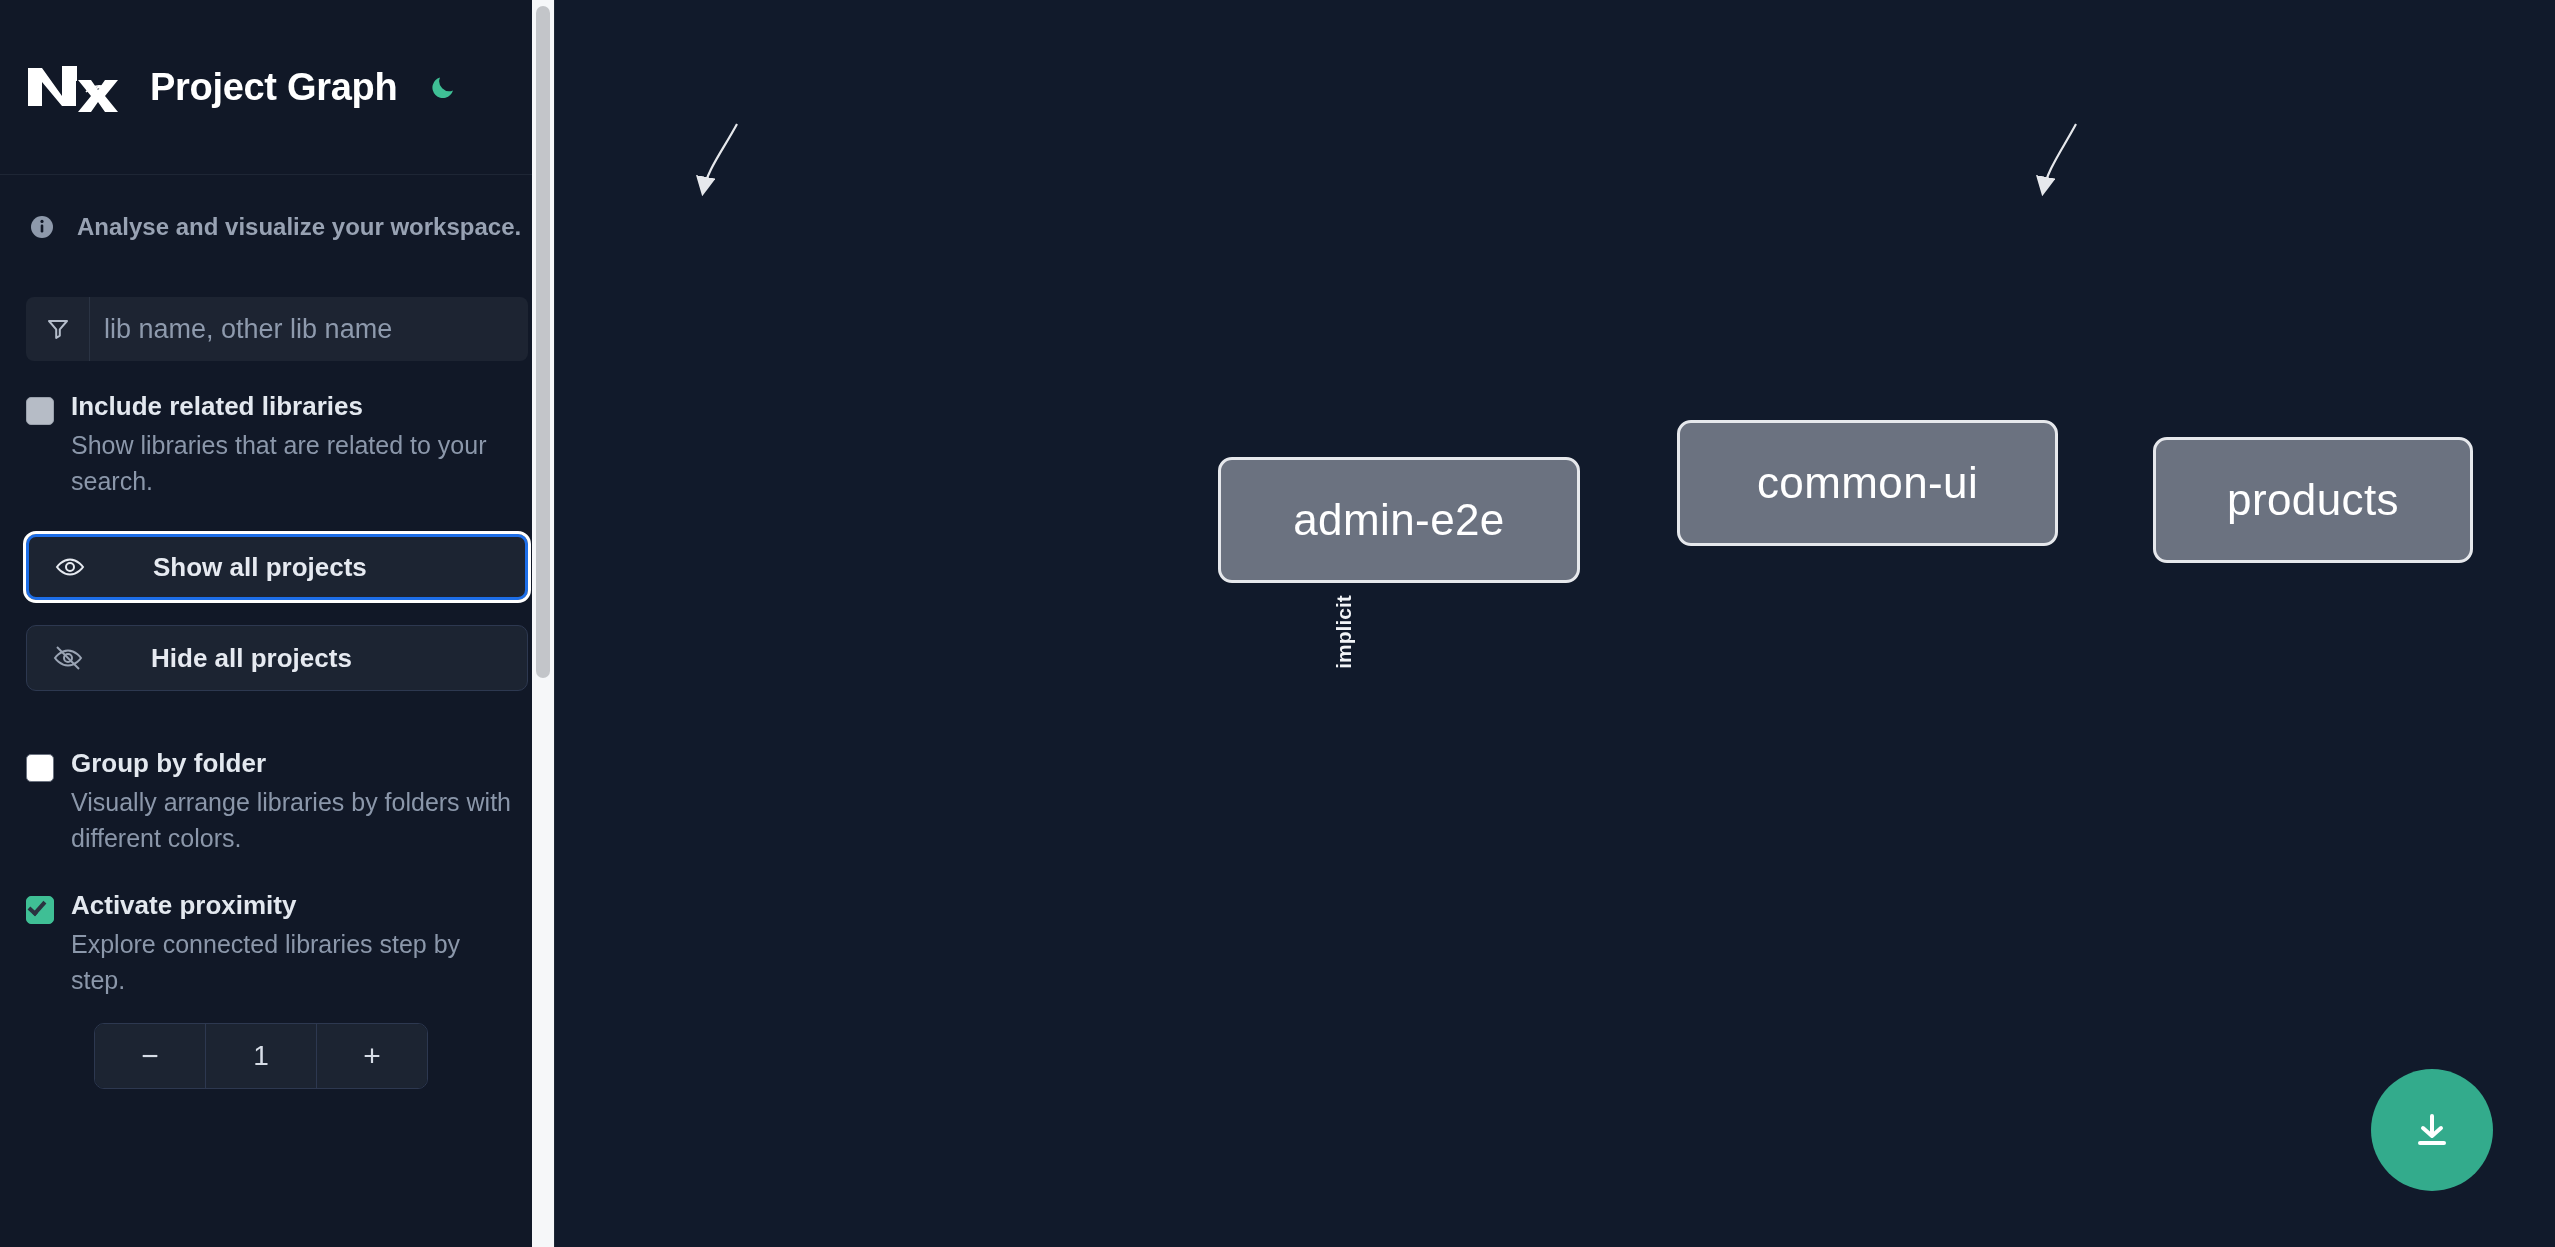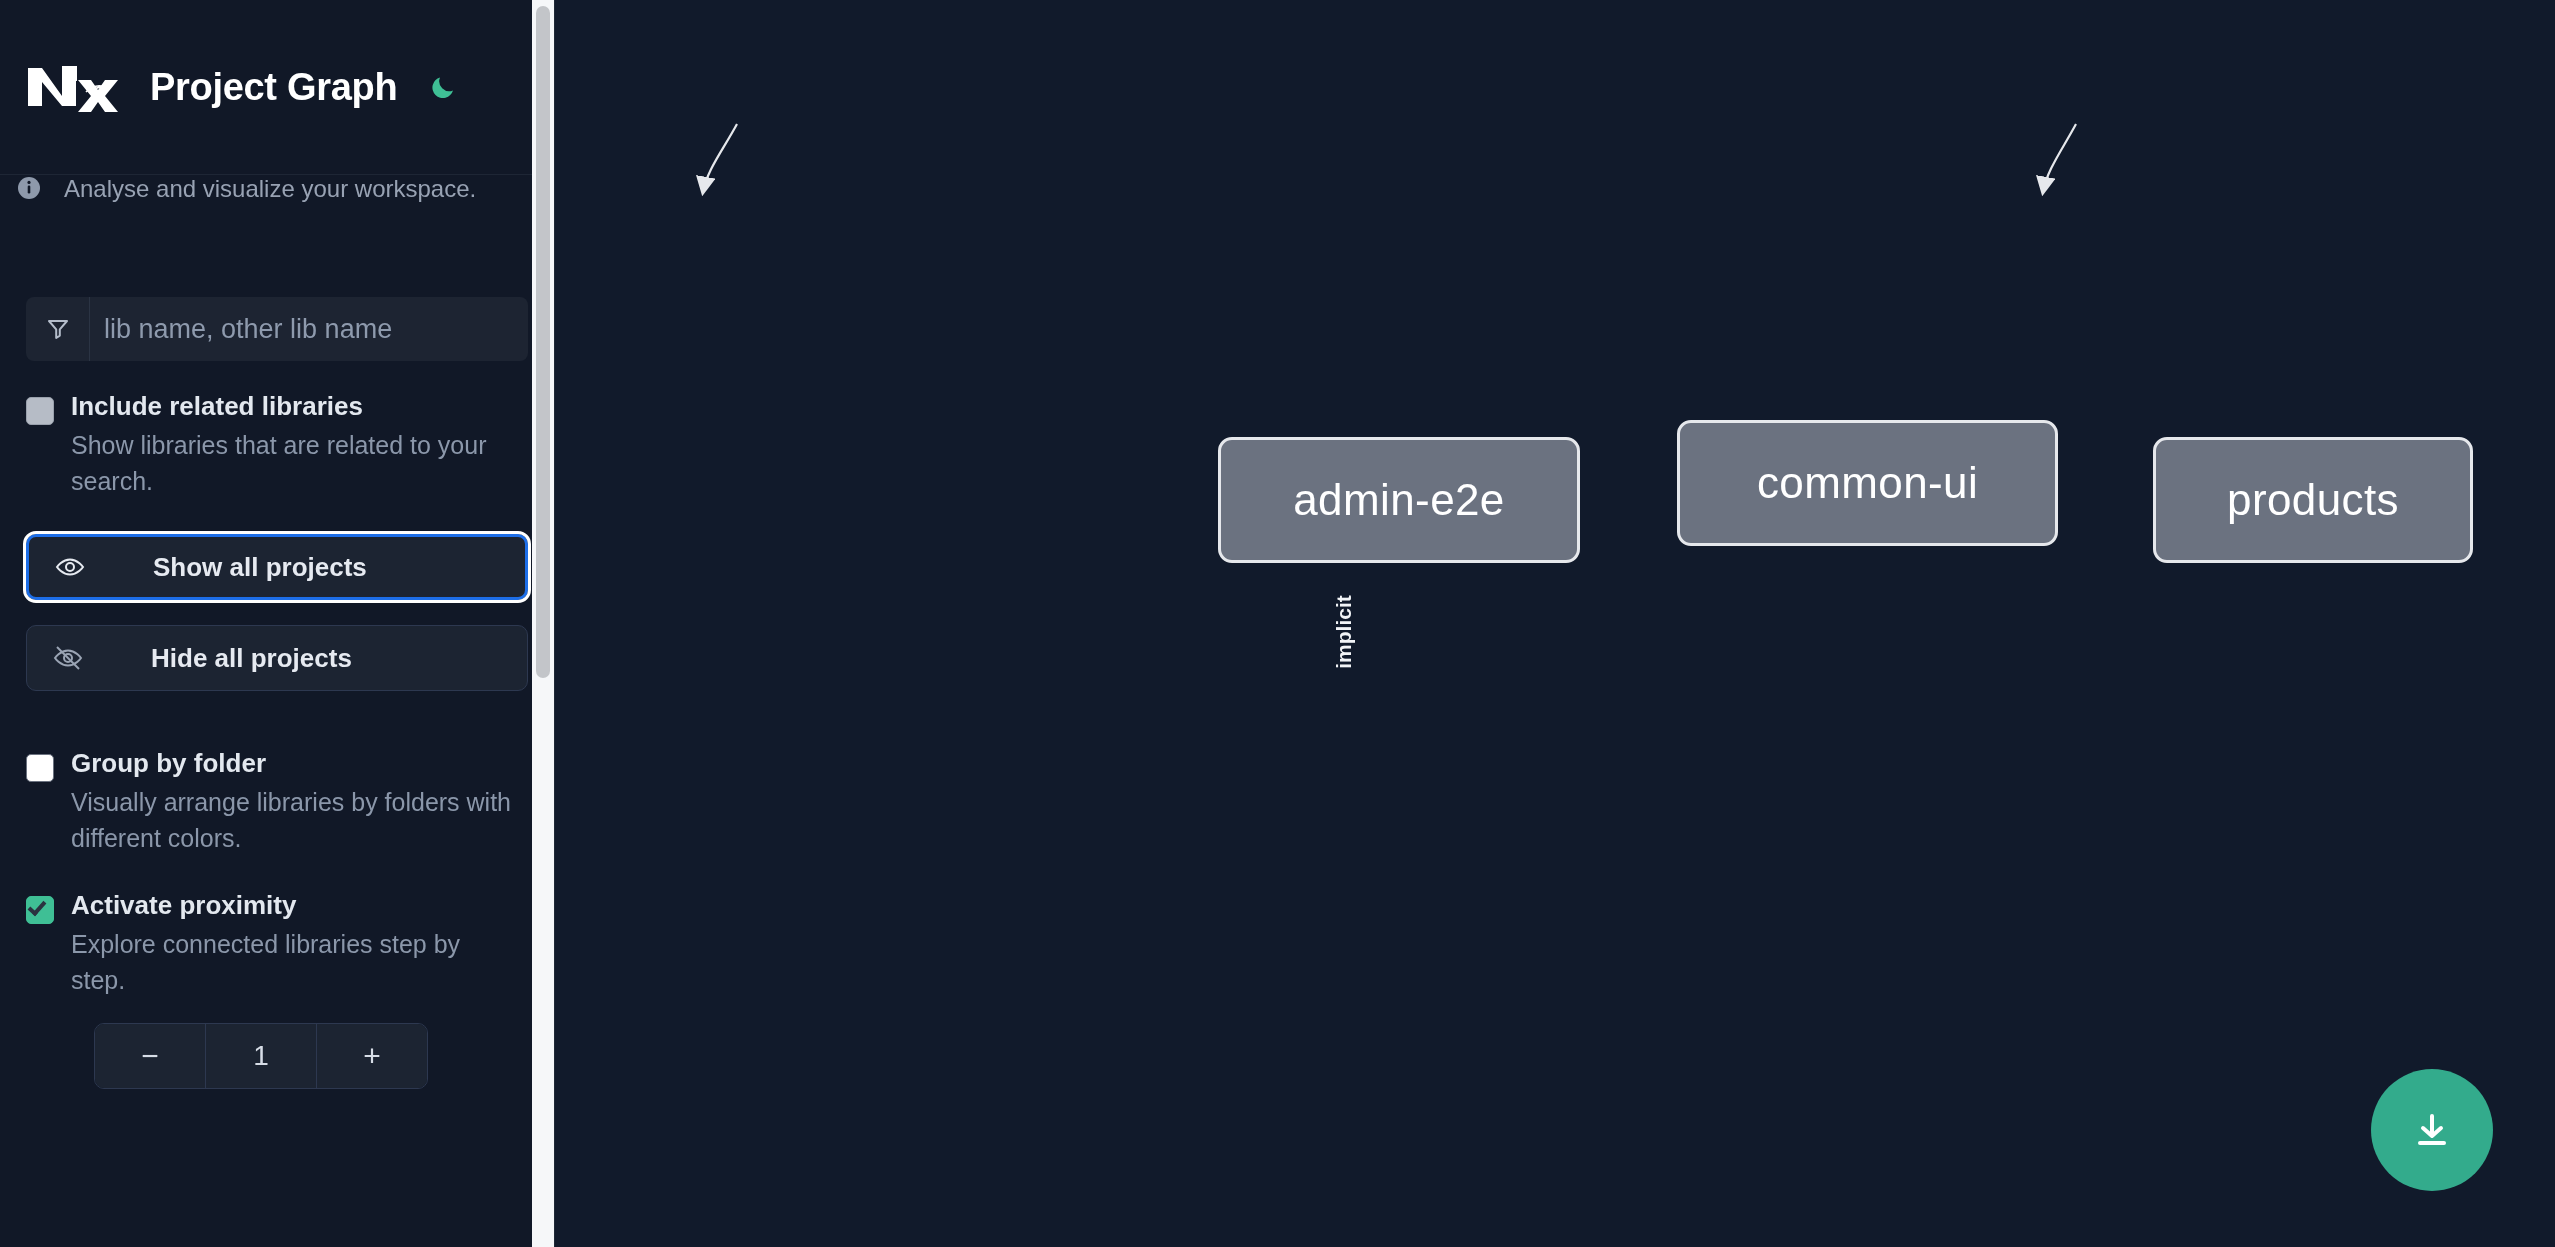--- a/index.html
+++ b/index.html
@@ -36,23 +36,24 @@
     white-space: nowrap;
   }
   .theme-toggle {
     margin-left: 27px;
     width: 40px; height: 40px;
     display: flex; align-items: center; justify-content: center;
     cursor: pointer;
   }
 
   .tagline-row {
-    display: flex; 
-    padding: 0 16px;
+    display: flex; align-items: center;
+    padding: 0 29px;
     height: 104px;
+    font-weight: bold;
   }
   .info-icon { flex: 0 0 auto; width: 26px; height: 26px; }
   .tagline-text {
     color: #98a2b3;
     font-size: 24px;
     margin-left: 22px;
     white-space: nowrap;
   }
 
   .sidebar-body { padding: 0 26px; }
@@ -337,21 +338,21 @@
         <marker id="arrow" markerWidth="9" markerHeight="9" refX="7" refY="4.5" orient="auto" markerUnits="strokeWidth">
           <path d="M0,0 L9,4.5 L0,9 z" fill="#e6e8ec"></path>
         </marker>
       </defs>
 
       <path d="M182,124 C168,150 152,170 148,192" fill="none" stroke="#e6e8ec" stroke-width="2.2" marker-end="url(#arrow)"></path>
 
       <path d="M1521,124 C1507,150 1492,170 1488,192" fill="none" stroke="#e6e8ec" stroke-width="2.2" marker-end="url(#arrow)"></path>
     </svg>
 
-    <div class="node" style="left:663px;  top:437px; width:362px; height:126px;">
+    <div class="node" style="left:663px;  top:457px; width:362px; height:126px;">
       <span>admin-e2e</span>
     </div>
     <div class="node" style="left:1122px; top:420px; width:381px; height:126px;">
       <span>common-ui</span>
     </div>
     <div class="node" style="left:1598px; top:437px; width:320px; height:126px;">
       <span>products</span>
     </div>
 
 

